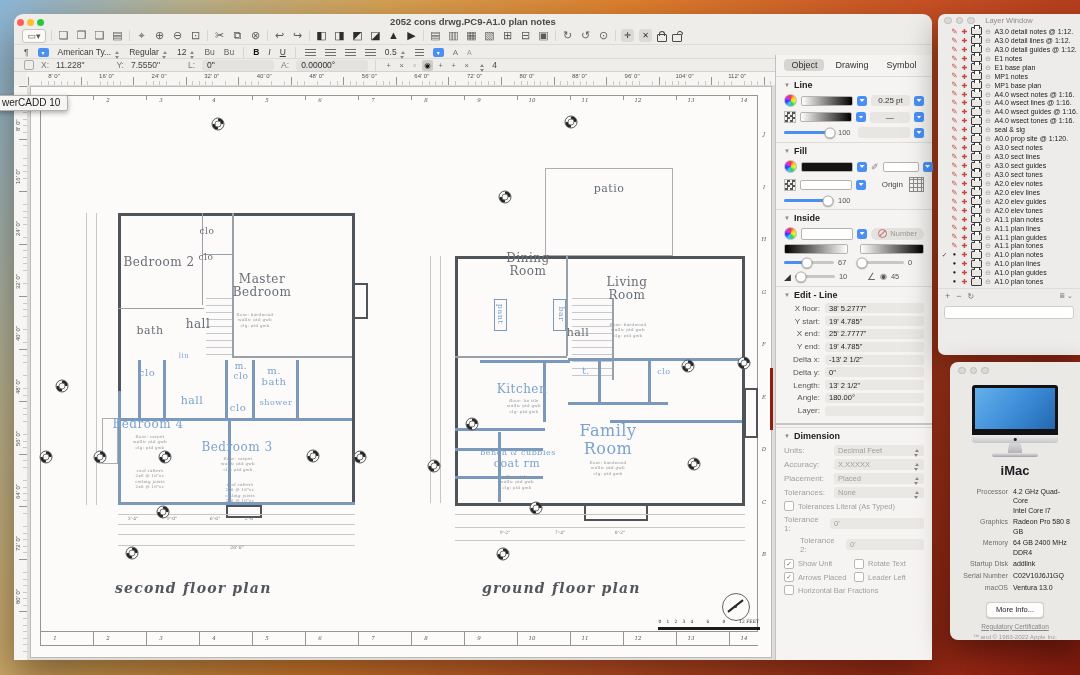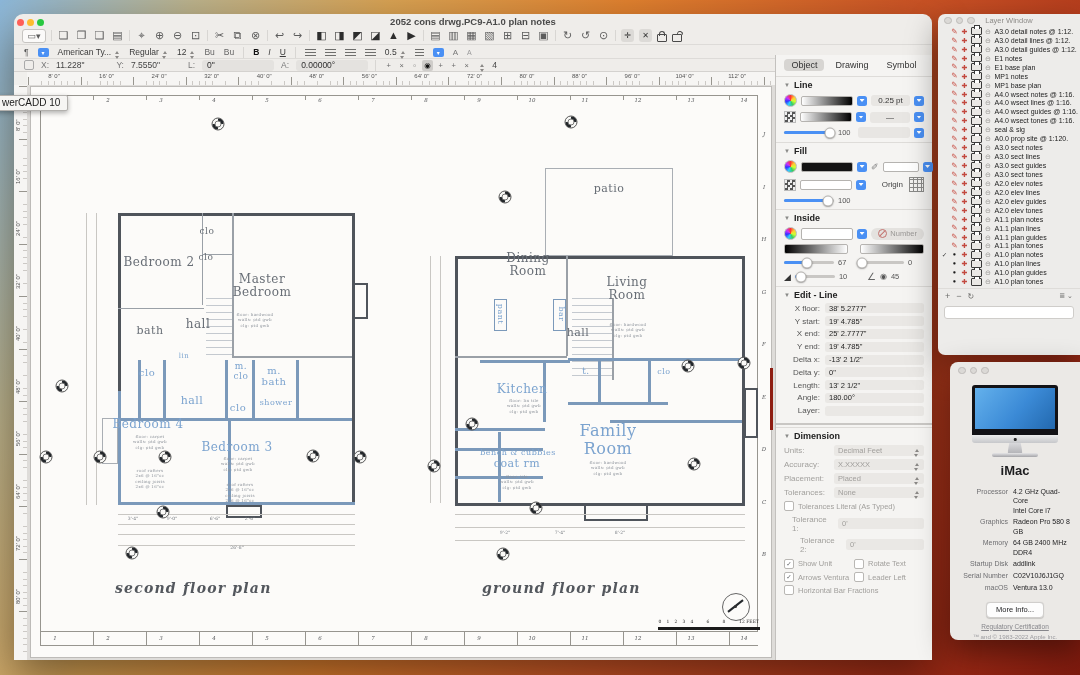--- a/index.html
+++ b/index.html
@@ -722,40 +722,40 @@
           <span class="ddf">
             <span>None</span>
             <span class="stp"></span>
           </span>
         </div>
       </div>
     <div class="ddrow">
         <span class="cb"></span>
       <span style="font-size:7.5px;color:#a19f9c">Tolerances Literal (As Typed)</span>
       </div>
-    <div class="ddrow" style="padding-left:16px">
+    <div class="ddrow" style="padding-left:8px">
         <span class="dlab" style="width:42px">Tolerance 1:</span>
       <span class="ddf">0'</span>
       </div>
     <div class="ddrow" style="padding-left:24px">
         <span class="dlab" style="width:42px">Tolerance 2:</span>
       <span class="ddf">0'</span>
       </div>
     <div class="dimchecks" id="dimchecks">
         <div class="cbrow">
           <span class="cb">✓</span>
           <span>Show Unit</span>
         </div>
         <div class="cbrow">
           <span class="cb"></span>
           <span>Rotate Text</span>
         </div>
         <div class="cbrow">
           <span class="cb">✓</span>
-          <span>Arrows Ventura</span>
+          <span>Arrows Placed</span>
         </div>
         <div class="cbrow">
           <span class="cb"></span>
           <span>Leader Left</span>
         </div>
         <div class="cbrow">
           <span class="cb"></span>
           <span>Horizontal Bar Fractions</span>
         </div>
       </div>

